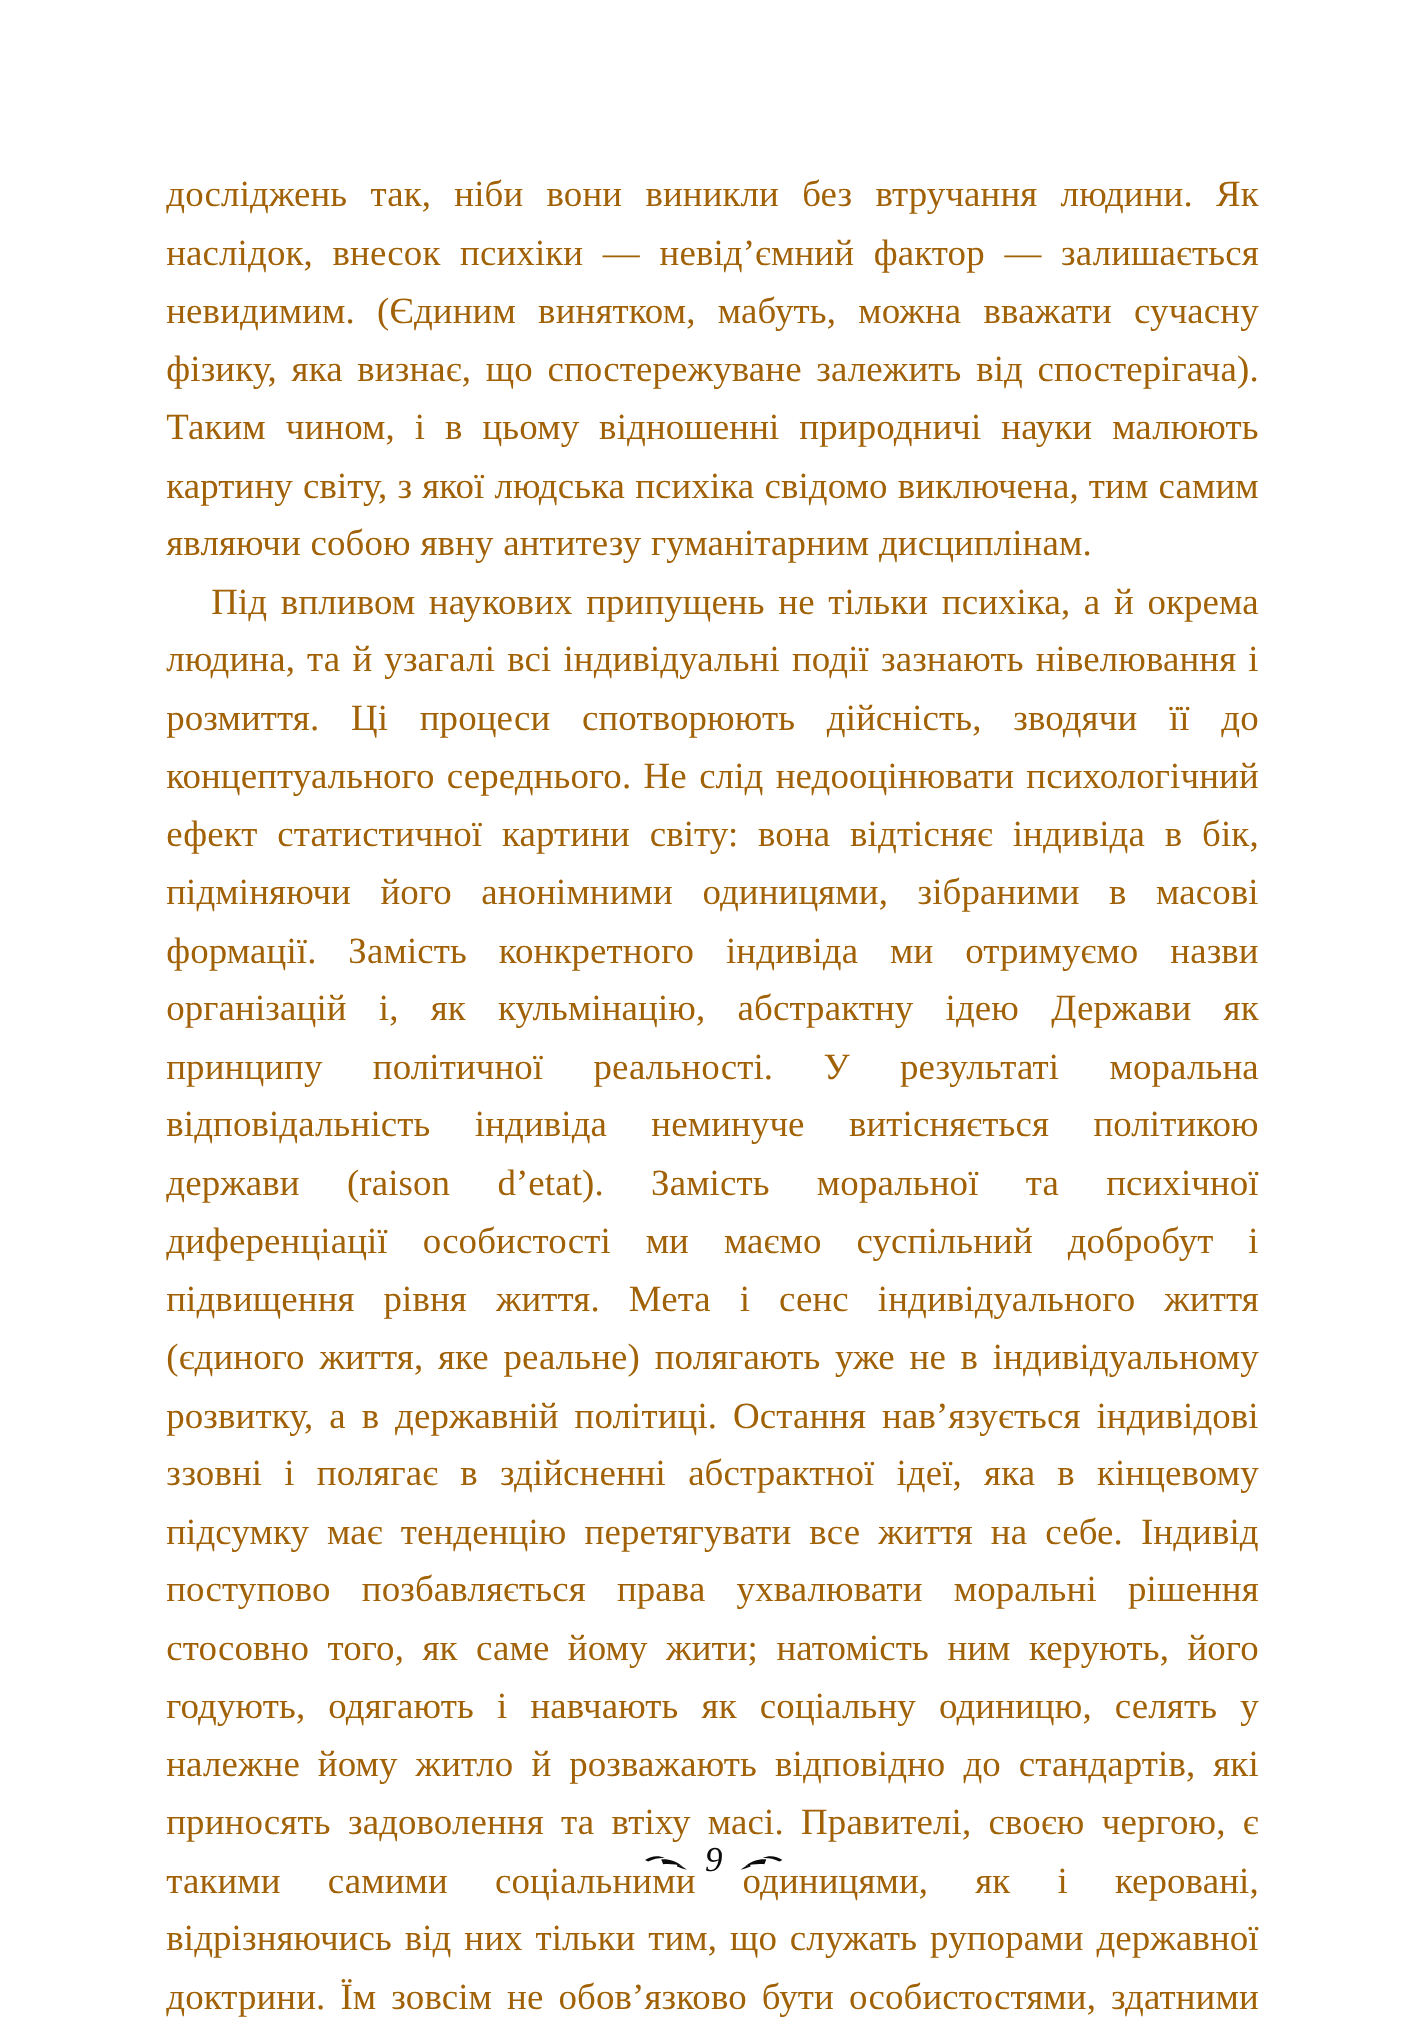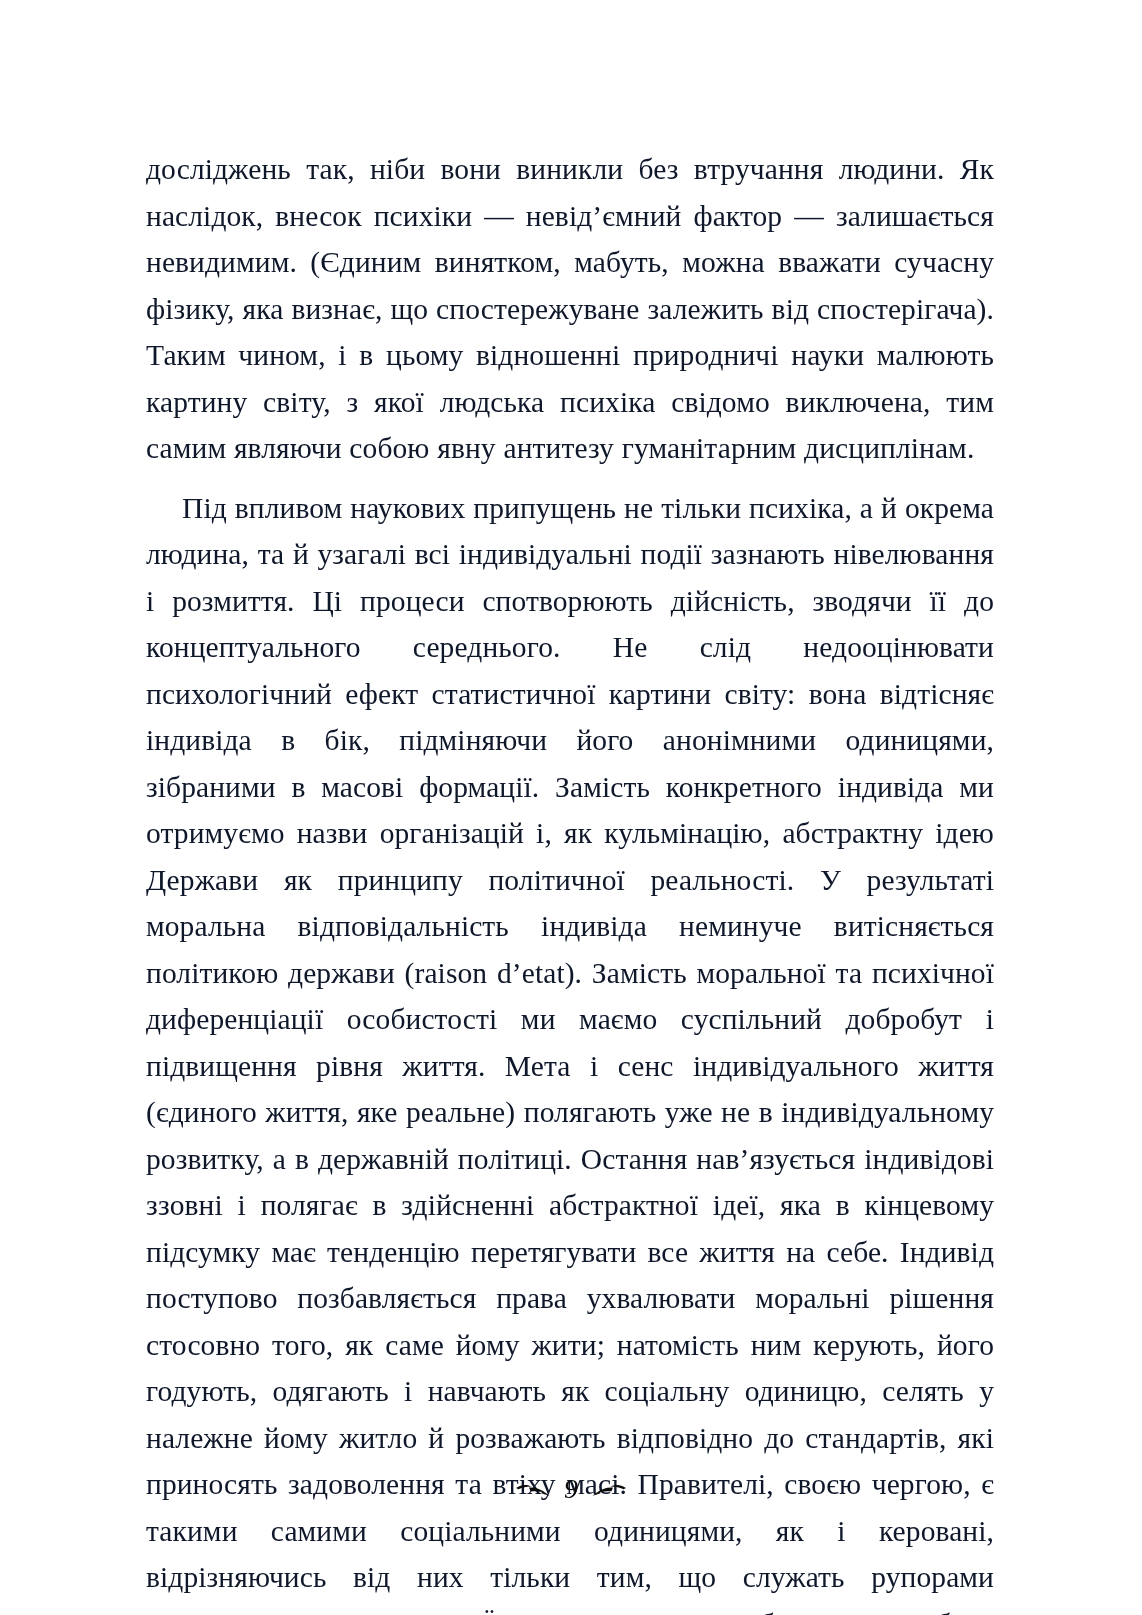--- a/index.html
+++ b/index.html
@@ -20,25 +20,25 @@
   }
 
   .text-block {
     position: absolute;
     left: 133px;
     top: 133px;
     width: 874px;
   }
 
   .para {
-    margin: 13px;
+    margin: 0;
     font-family: "Liberation Serif", "DejaVu Serif", serif;
     font-size: 29.5px;
     line-height: 46.5px;
-    color: #0f172a;
+    color: #a16207;
     text-align: justify;
     text-justify: inter-word;
     letter-spacing: 0.1px;
     word-spacing: 0.3px;
     -webkit-font-smoothing: antialiased;
   }
 
   
   .para.continuation {
     text-indent: 0;

